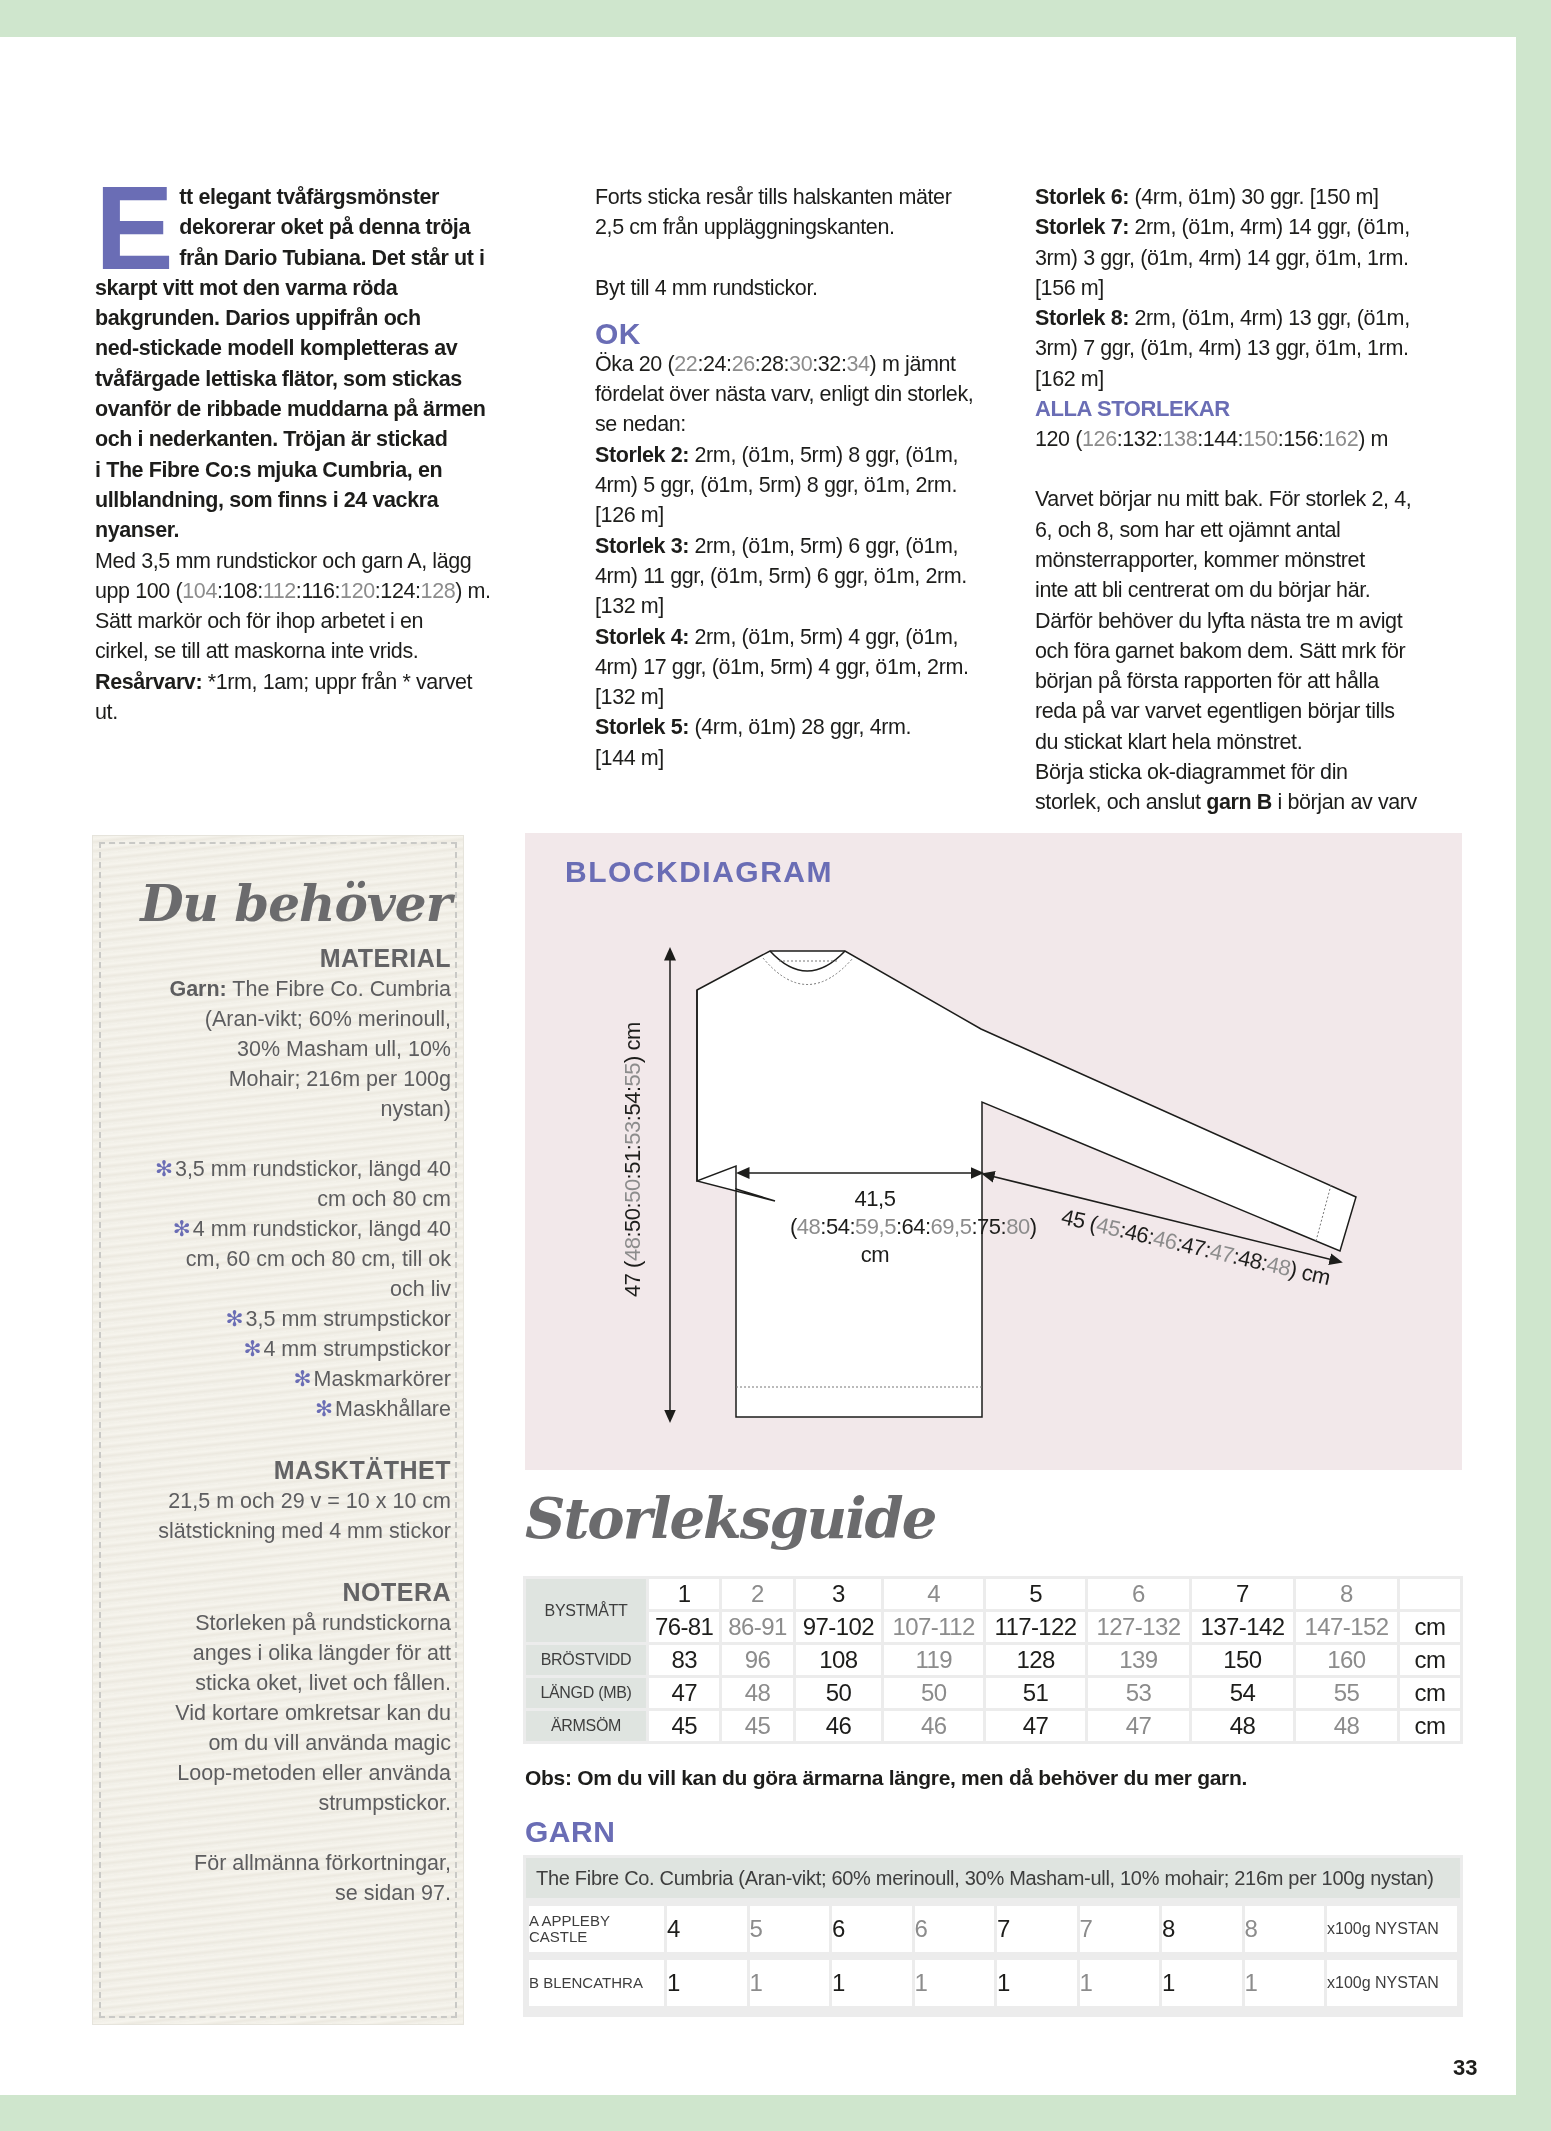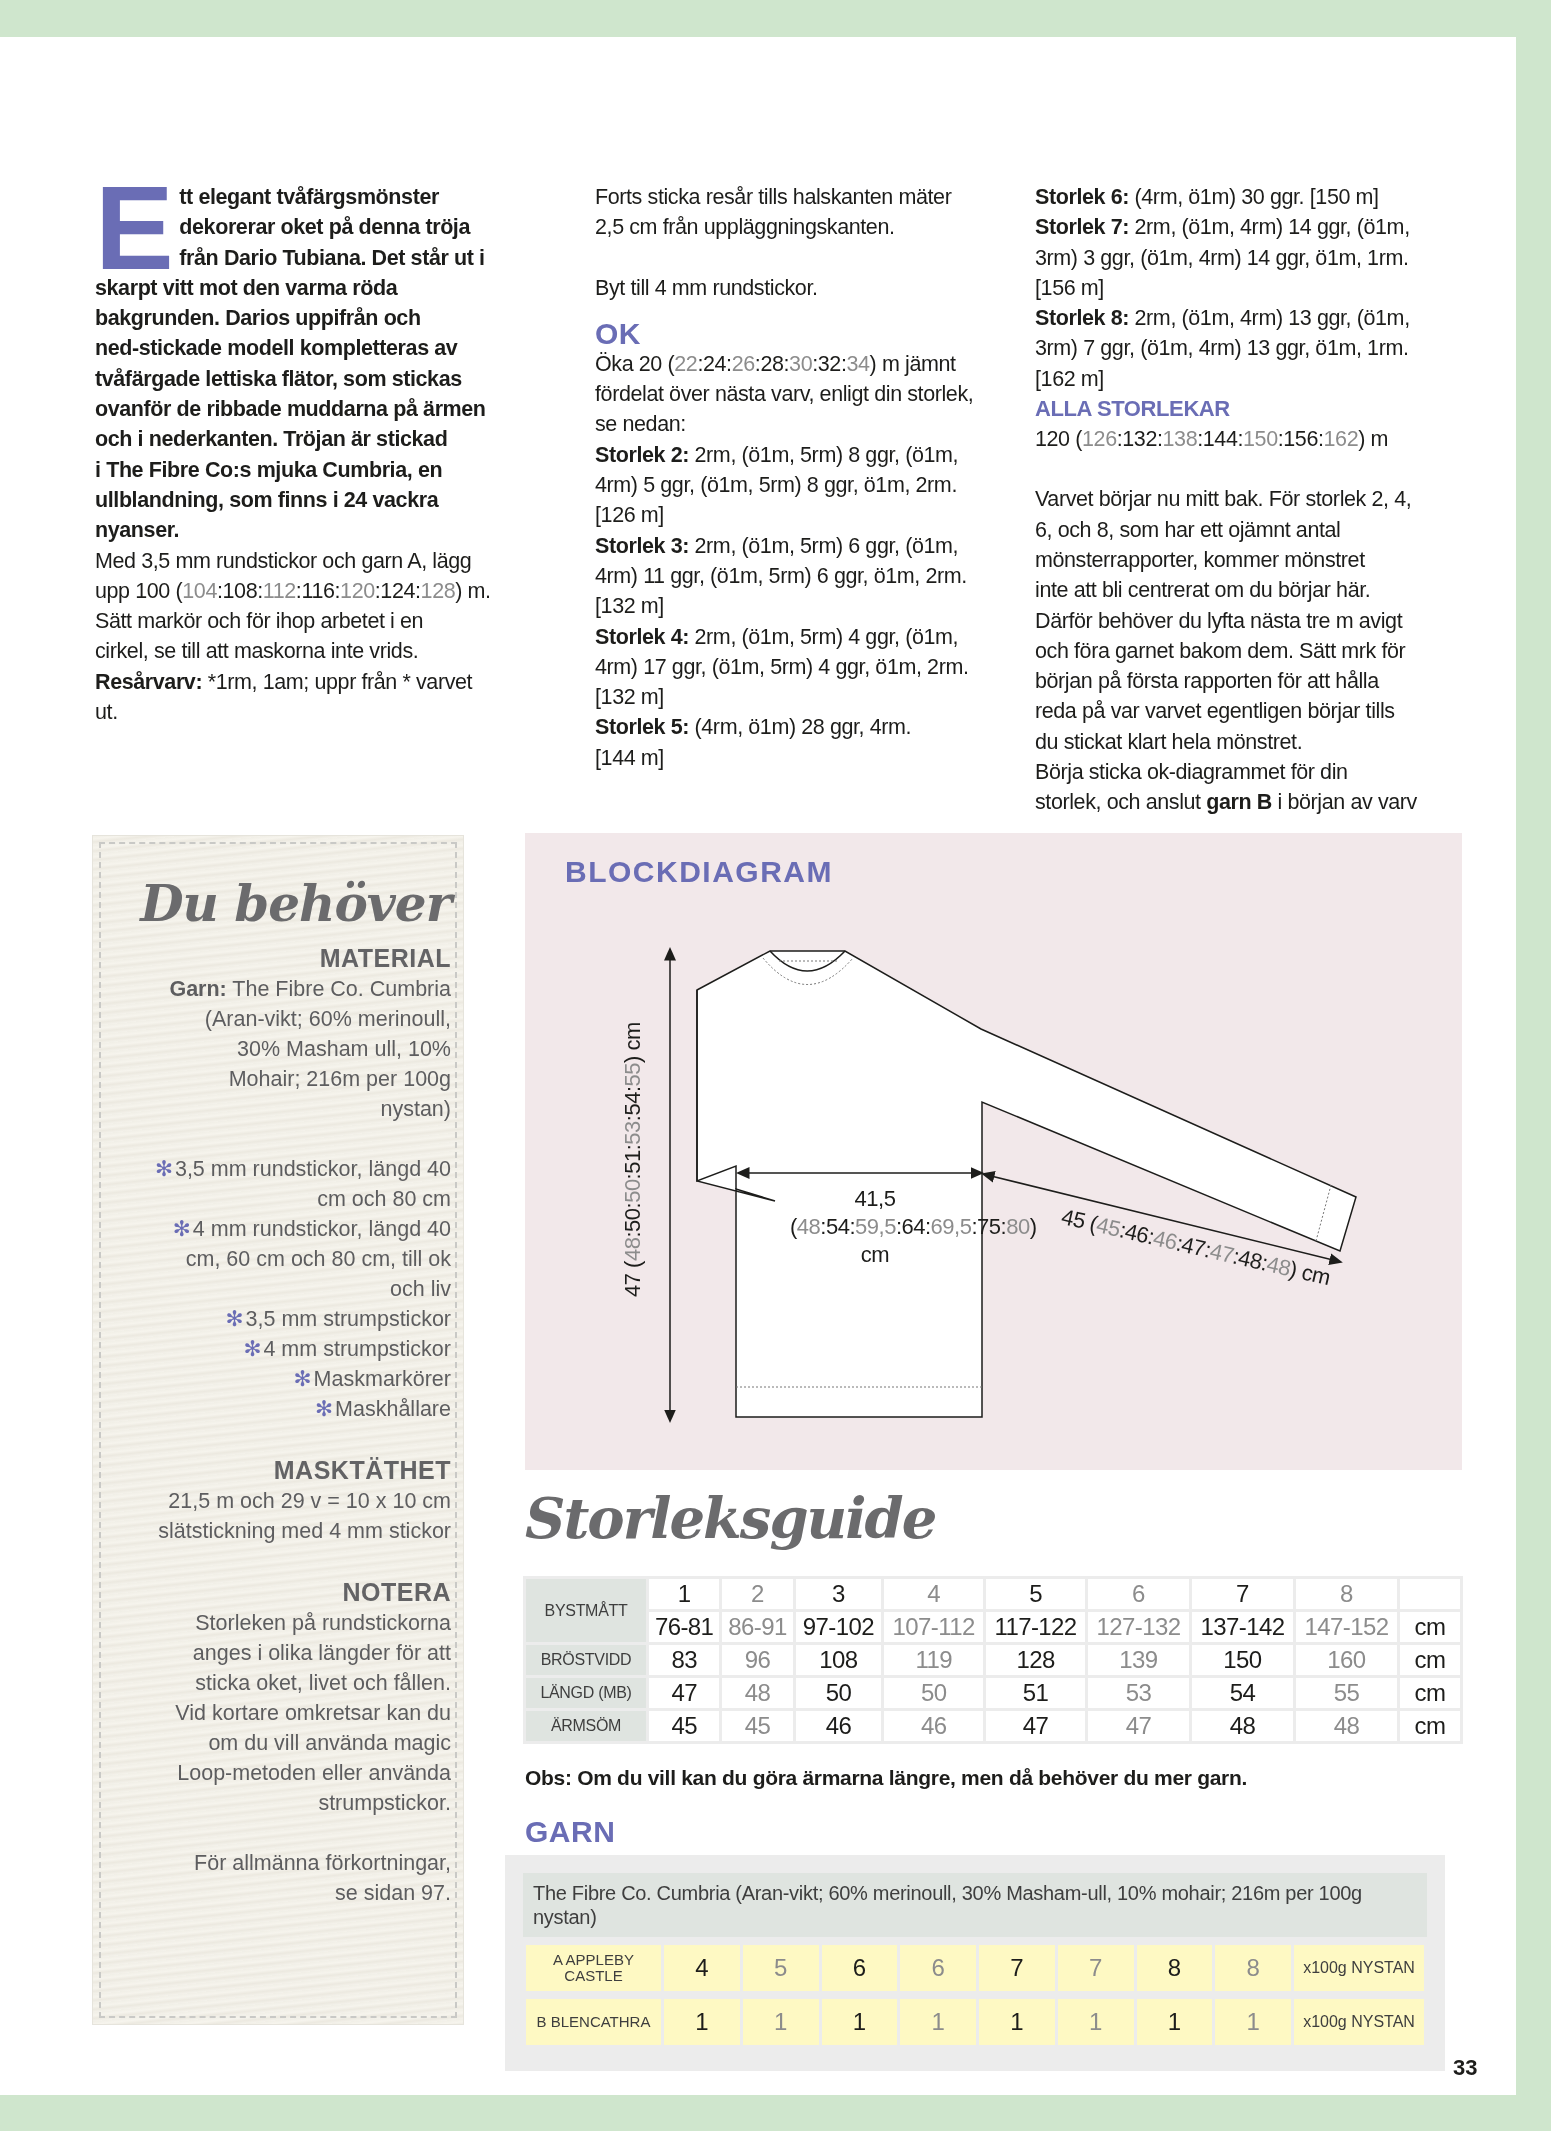--- a/index.html
+++ b/index.html
@@ -33,24 +33,24 @@
   .dlabel { position: absolute; font-size: 22px; line-height: 28px; color: #1d1d1b; letter-spacing: -0.5px; white-space: nowrap; }
   
   .script2 { position: absolute; left: 525px; top: 1485px; font-family: "DejaVu Serif", serif; font-style: italic; font-weight: bold; color: #6b6b6d; font-size: 56px; letter-spacing: -2px; }
   table.sg { position: absolute; left: 523px; top: 1576px; width: 940px; border-collapse: separate; border-spacing: 3px; background: #ececec; }
   table.sg td { background: #ffffff; text-align: center; font-size: 24px; height: 30px; color: #1d1d1b; letter-spacing: -0.6px; }
   table.sg td.lbl { background: #dfe4e0; font-size: 16px; color: #3e3e3e; width: 120px; letter-spacing: -0.3px; }
   table.sg td.g { color: #8c8c8c; }
   table.sg td.unit { width: 60px; }
   .obs { position: absolute; left: 525px; top: 1766px; font-weight: bold; font-size: 21px; letter-spacing: -0.3px; }
   .garn-h { position: absolute; left: 525px; top: 1815px; color: #6a6db5; font-weight: bold; font-size: 30px; letter-spacing: 0.5px; }
-  .garn-box { position: absolute; left: 505px; top: 1855px; width: 940px; background: #ececec; padding: 18px; }
+  .garn-box { position: absolute; left: 523px; top: 1855px; width: 940px; background: #ececec; padding: 3px; }
   .garn-desc { background: #dfe4e0; font-size: 20px; line-height: 24px; padding: 8px 10px; color: #3e3e3e; letter-spacing: -0.3px; }
   table.gt { width: 100%; border-collapse: separate; border-spacing: 3px 8px; }
-  table.gt td { background: #fef9c3; text-align: center; font-size: 24px; height: 46px; }
+  table.gt td { background: #ffffff; font-size: 24px; height: 46px; }
   table.gt td.lbl { font-size: 15px; line-height: 16px; width: 135px; color: #3e3e3e; }
   table.gt td.g { color: #8c8c8c; }
   table.gt td.unit { font-size: 16px; width: 130px; color: #3e3e3e; }
   .pagenum { position: absolute; left: 1453px; top: 2055px; font-size: 22px; font-weight: bold; color: #1d1d1b; }
 </style>
 </head>
 <body>
 
 <div class="page">
 

